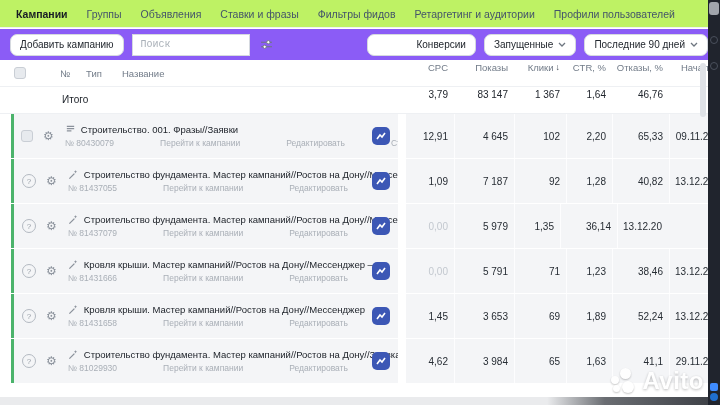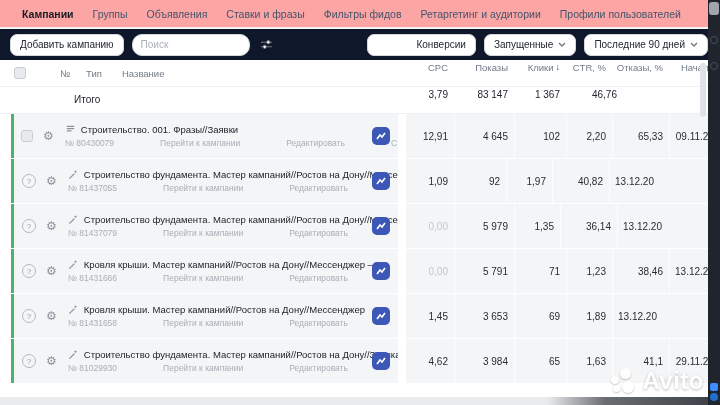--- a/index.html
+++ b/index.html
@@ -1,51 +1,51 @@
 <!DOCTYPE html>
 <html><head>
 <meta charset="utf-8">
 <style>
   html,body{margin:0;padding:0;background:#fff;}
   .screen{position:relative;width:720px;height:405px;background:#fff;overflow:hidden;
     font-family:"Liberation Sans","DejaVu Sans",sans-serif;color:#21262d;}
 
   
   .topnav{position:absolute;top:0;left:0;width:708px;height:28px;display:flex;align-items:center;
-    gap:19px;padding-left:22px;box-sizing:border-box;background:#fca5a5;border-bottom:1px solid #eef0f3;}
+    gap:19px;padding-left:16px;box-sizing:border-box;background:#bef264;border-bottom:1px solid #eef0f3;}
   .tab{font-size:10.5px;color:#44546a;cursor:pointer;white-space:nowrap;}
   .tab.active{color:#171c24;font-weight:700;}
 
   
   .toolbar{position:absolute;top:29px;left:0;width:708px;height:31px;display:flex;align-items:center;
-    padding-left:10px;box-sizing:border-box;gap:8px;background:#0f172a;}
+    padding-left:10px;box-sizing:border-box;gap:8px;background:#8b5cf6;}
   .btn{height:22px;display:inline-flex;align-items:center;gap:5px;padding:0 9px;border:1px solid #d5d9df;
     border-radius:7px;font-size:10px;color:#22272e;background:#fff;white-space:nowrap;cursor:pointer;}
-  .search{width:118px;height:22px;box-sizing:border-box;border:1px solid #d5d9df;border-radius:10px;
-    font-size:10px;padding:0 8px;color:#22272e;outline:none;font-family:Liberation Sans, sans-serif;}
+  .search{width:118px;height:22px;box-sizing:border-box;border:1px solid #d5d9df;border-radius:0;
+    font-size:10px;padding:0 8px;color:#22272e;outline:none;font-family:Liberation Mono, monospace;}
   .search::placeholder{color:#a9b0b8;}
   .iconbtn{border:none;background:none;display:inline-flex;align-items:center;cursor:pointer;padding:2px;}
   .push{margin-left:auto;padding-left:48px;}
 
   
   .thead{position:absolute;top:60px;left:0;right:0;height:26px;background:#fff;border-bottom:1px solid #eef0f3;
     font-size:9.5px;color:#717b88;}
   .thead .hlabel{position:absolute;top:8px;}
   .cbx{display:inline-block;width:12px;height:12px;background:#e7eaee;border:1px solid #c9ced5;border-radius:3px;box-sizing:border-box;cursor:pointer;}
   .thead .cbx{position:absolute;left:14px;top:7px;}
 
   
   .metrics{position:absolute;left:406px;top:0;bottom:12px;display:flex;}
   .mcell{display:flex;align-items:center;justify-content:flex-end;height:100%;box-sizing:border-box;padding-right:6px;}
   .w-cpc{width:48px;}.w-imp{width:60px;}.w-clk{width:52px;}.w-ctr{width:46px;}.w-bnc{width:57px;}.w-start{width:51px;}
   .sort-arrow{font-size:9px;margin-left:2px;color:#3b4450;}
 
   
   .totals{position:absolute;top:87px;left:0;right:0;height:26px;background:#fff;border-bottom:1px solid #eef0f3;font-size:10px;color:#21262d;}
-  .totals .tlabel{position:absolute;left:74px;top:7px;}
+  .totals .tlabel{position:absolute;left:62px;top:7px;}
 
   
   .rows{position:absolute;top:114px;left:0;right:0;}
   .row{position:relative;height:44px;margin-bottom:1px;}
   .row-left{position:absolute;left:11px;width:387px;top:0;bottom:0;background:#f4f5f7;display:flex;align-items:center;padding-left:10px;box-sizing:border-box;}
   .row-left::before{content:'';position:absolute;left:0;top:0;bottom:0;width:3px;background:#4bb36b;}
   .row-right{position:absolute;left:406px;right:0;top:0;bottom:0;background:#f4f5f7;display:flex;font-size:10px;color:#272d34;}
   .row-right .mcell + .mcell{border-left:1px solid #fdfdfe;}
   .muted{color:#c3c8cf;}
   .qcircle{display:inline-flex;align-items:center;justify-content:center;width:12px;height:12px;border:1px solid #b3b9c1;
@@ -140,20 +140,21 @@
       <span class="mcell w-start">Начало</span>
     </div>
   </div>
 
   <div class="totals">
     <span class="tlabel">Итого</span>
     <div class="metrics">
       <span class="mcell w-cpc">3,79</span>
       <span class="mcell w-imp">83 147</span>
       <span class="mcell w-clk">1 367</span>
+      <span class="mcell w-ctr">1,64</span>
       <span class="mcell w-bnc">46,76</span>
       <span class="mcell w-start"></span>
     </div>
   </div>
 
   <div class="rows">
 
     <div class="row">
       <div class="row-left">
         <span class="cbx"></span>
@@ -211,22 +212,23 @@
           </div>
         </div>
         <span class="badge">
             <svg width="10" height="10" viewBox="0 0 10 10">
               <path d="M1 8 L4 4 L6 6 L9 2" stroke="#fff" stroke-width="1.6" fill="none"></path>
             </svg>
           </span>
       </div>
       <div class="row-right">
         <span class="mcell w-cpc">1,09</span>
+        <span class="mcell w-imp">7 187</span>
         <span class="mcell w-clk">92</span>
-        <span class="mcell w-ctr">1,97</span>
+        <span class="mcell w-ctr">1,28</span>
         <span class="mcell w-bnc">40,82</span>
         <span class="mcell w-start">13.12.20</span>
       </div>
     </div>
 
     <div class="row">
       <div class="row-left">
         <span class="qcircle">?</span>
         <span class="row-gear">⚙</span>
         <div class="row-main">
@@ -320,20 +322,21 @@
             <svg width="10" height="10" viewBox="0 0 10 10">
               <path d="M1 8 L4 4 L6 6 L9 2" stroke="#fff" stroke-width="1.6" fill="none"></path>
             </svg>
           </span>
       </div>
       <div class="row-right">
         <span class="mcell w-cpc">1,45</span>
         <span class="mcell w-imp">3 653</span>
         <span class="mcell w-clk">69</span>
         <span class="mcell w-ctr">1,89</span>
+        <span class="mcell w-bnc">52,24</span>
         <span class="mcell w-start">13.12.20</span>
       </div>
     </div>
 
     <div class="row">
       <div class="row-left">
         <span class="qcircle">?</span>
         <span class="row-gear">⚙</span>
         <div class="row-main">
           <div class="title-line">

